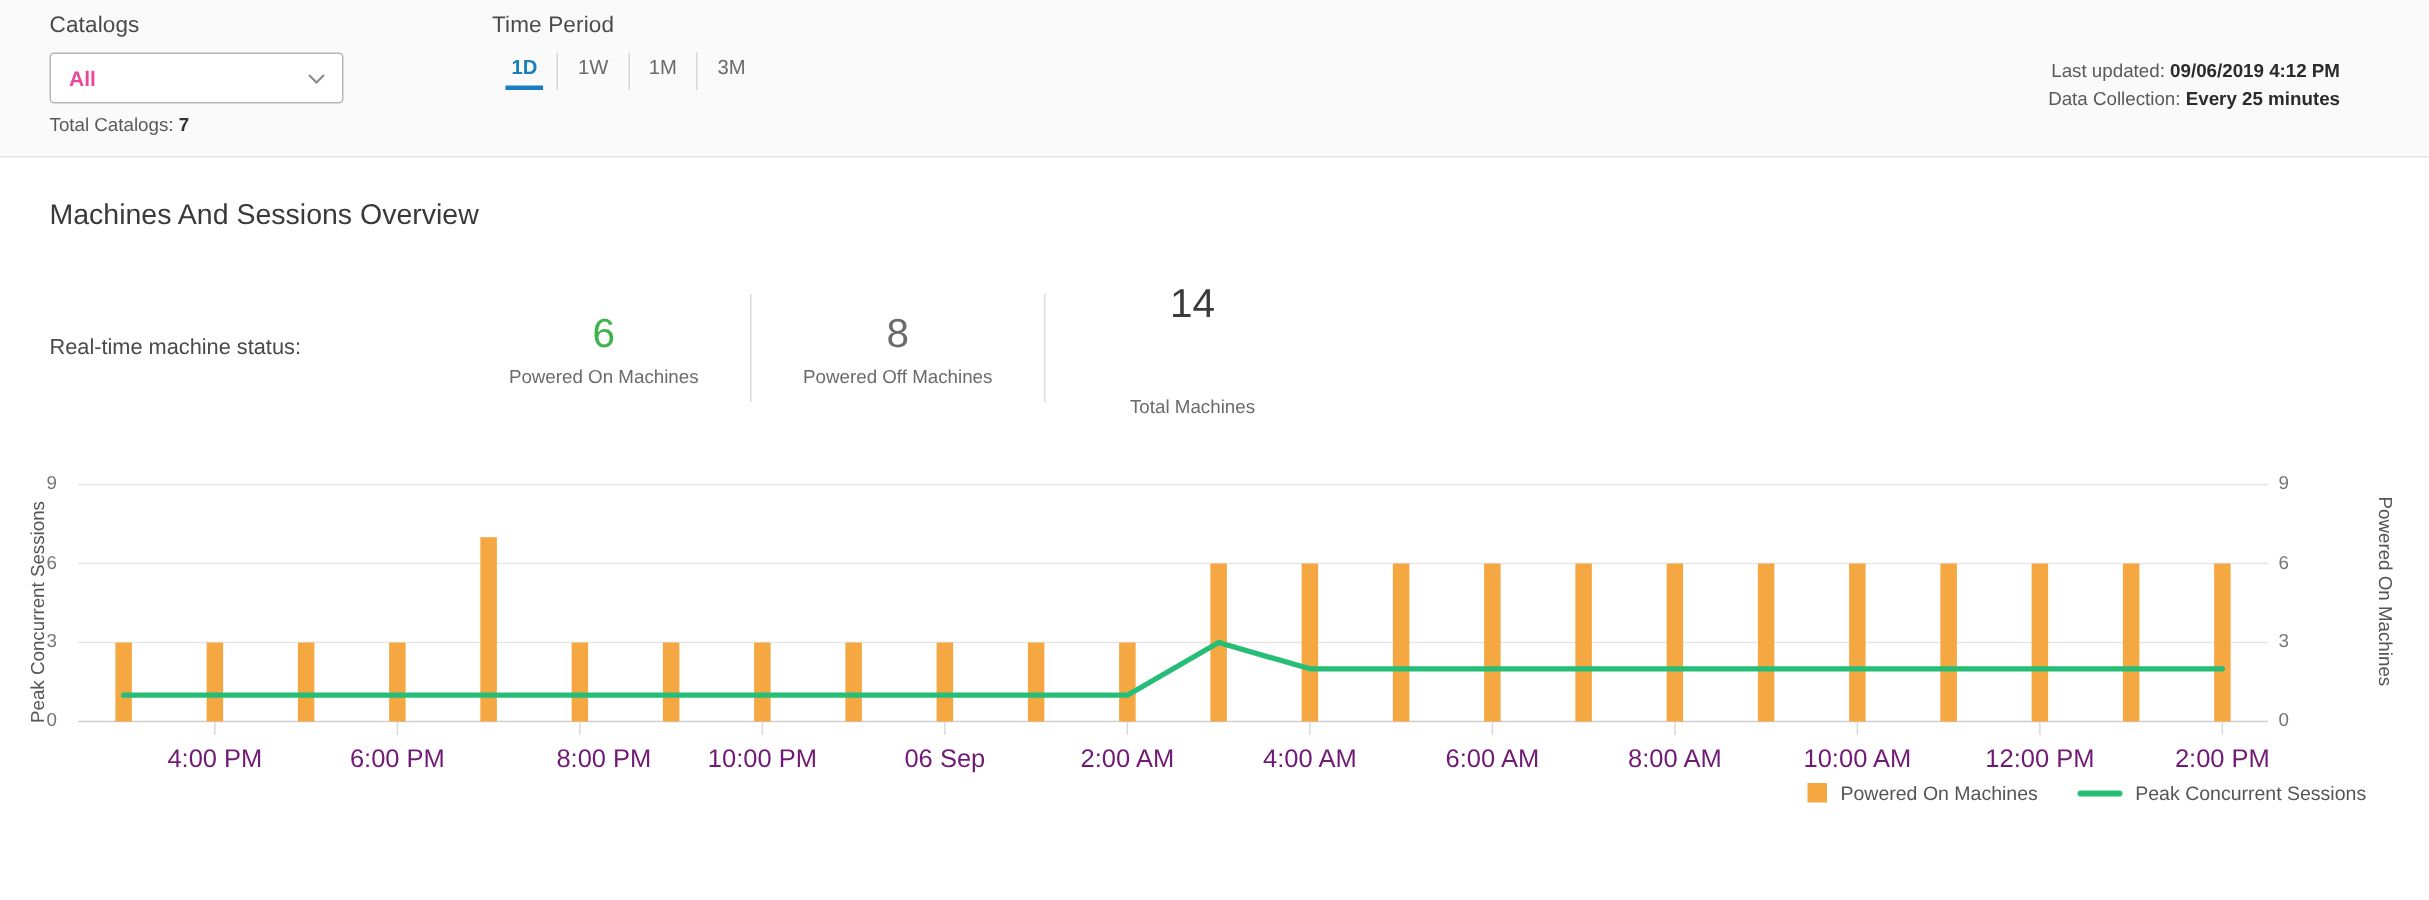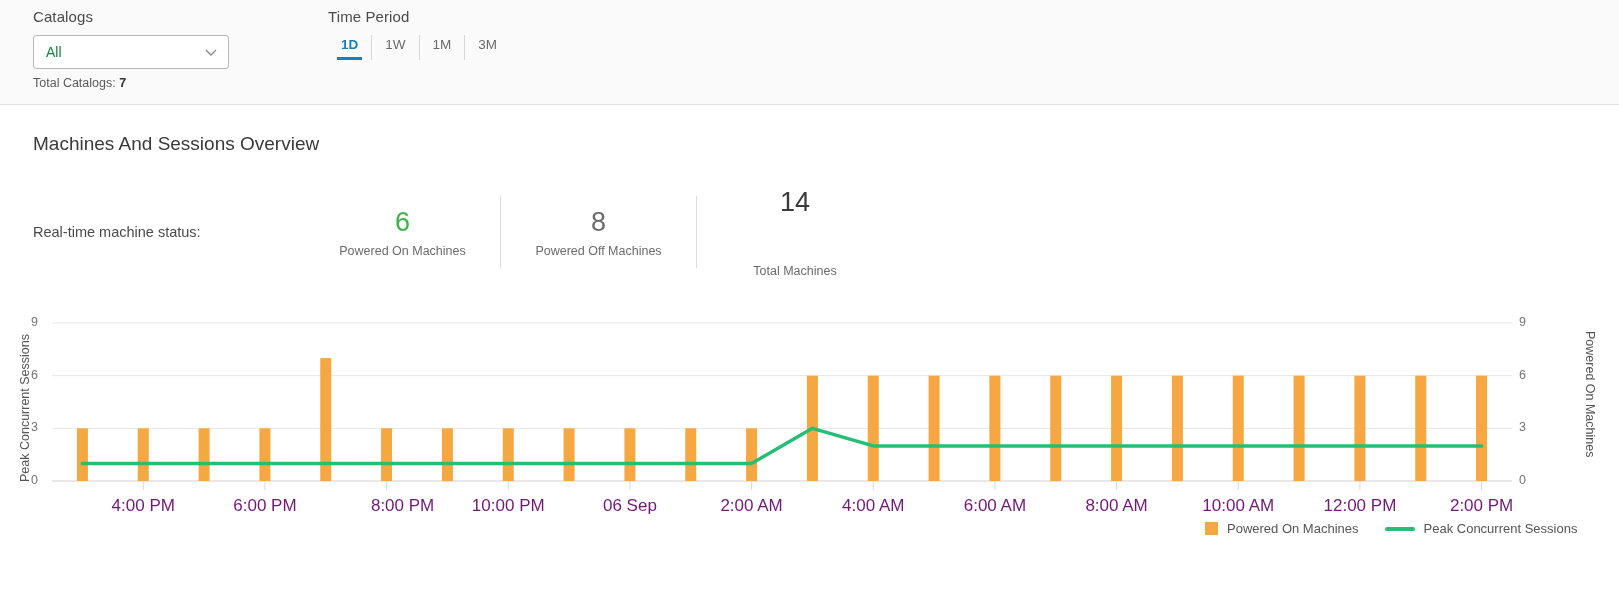--- a/index.html
+++ b/index.html
@@ -23,22 +23,23 @@
   .filter-catalogs { position: absolute; left: 33px; top: 8px; }
   .filter-label {
     font-size: 15px; color: #4a4a4a; margin-bottom: 10px; letter-spacing: .1px;
   }
   .select-box {
     width: 196px; height: 34px;
     border: 1px solid #b7b7b7; border-radius: 3px;
     background: #fff;
     display: flex; align-items: center; justify-content: space-between;
     padding: 0 10px 0 12px;
-    font-size: 14px; color: #15803d;
+    font-size: 14px; color: #ec4899;
     cursor: pointer;
+    font-weight: bold;
   }
   .chev { width: 14px; height: 14px; display:block; }
   .chev svg { display:block; }
   .total-catalogs {
     margin-top: 7px; font-size: 12.5px; color: #5a5a5a;
   }
   .total-catalogs b { color: #333; font-weight: 700; }
 
   .filter-time { position: absolute; left: 328px; top: 8px; }
   .tabs { display: flex; align-items: stretch; margin-top: 10px; text-align: right; }
@@ -137,20 +138,30 @@
     <div class="filter-time">
       <div class="filter-label">Time Period</div>
       <div class="tabs">
         <div class="tab active">1D</div>
         <div class="tab">1W</div>
         <div class="tab">1M</div>
         <div class="tab">3M</div>
       </div>
     </div>
 
+    <div class="updates">
+      <div>
+        <span>Last updated:</span>
+        <b>09/06/2019 4:12 PM</b>
+      </div>
+      <div>
+        <span>Data Collection:</span>
+        <b>Every 25 minutes</b>
+      </div>
+    </div>
   </div>
 
   <div class="section-title">Machines And Sessions Overview</div>
 
   <div class="status-row">
     <div class="status-label">Real-time machine status:</div>
 
     <div class="stat">
       <div class="stat-value" style="color:#3cb44a">6</div>
       <div class="stat-caption">Powered On Machines</div>

